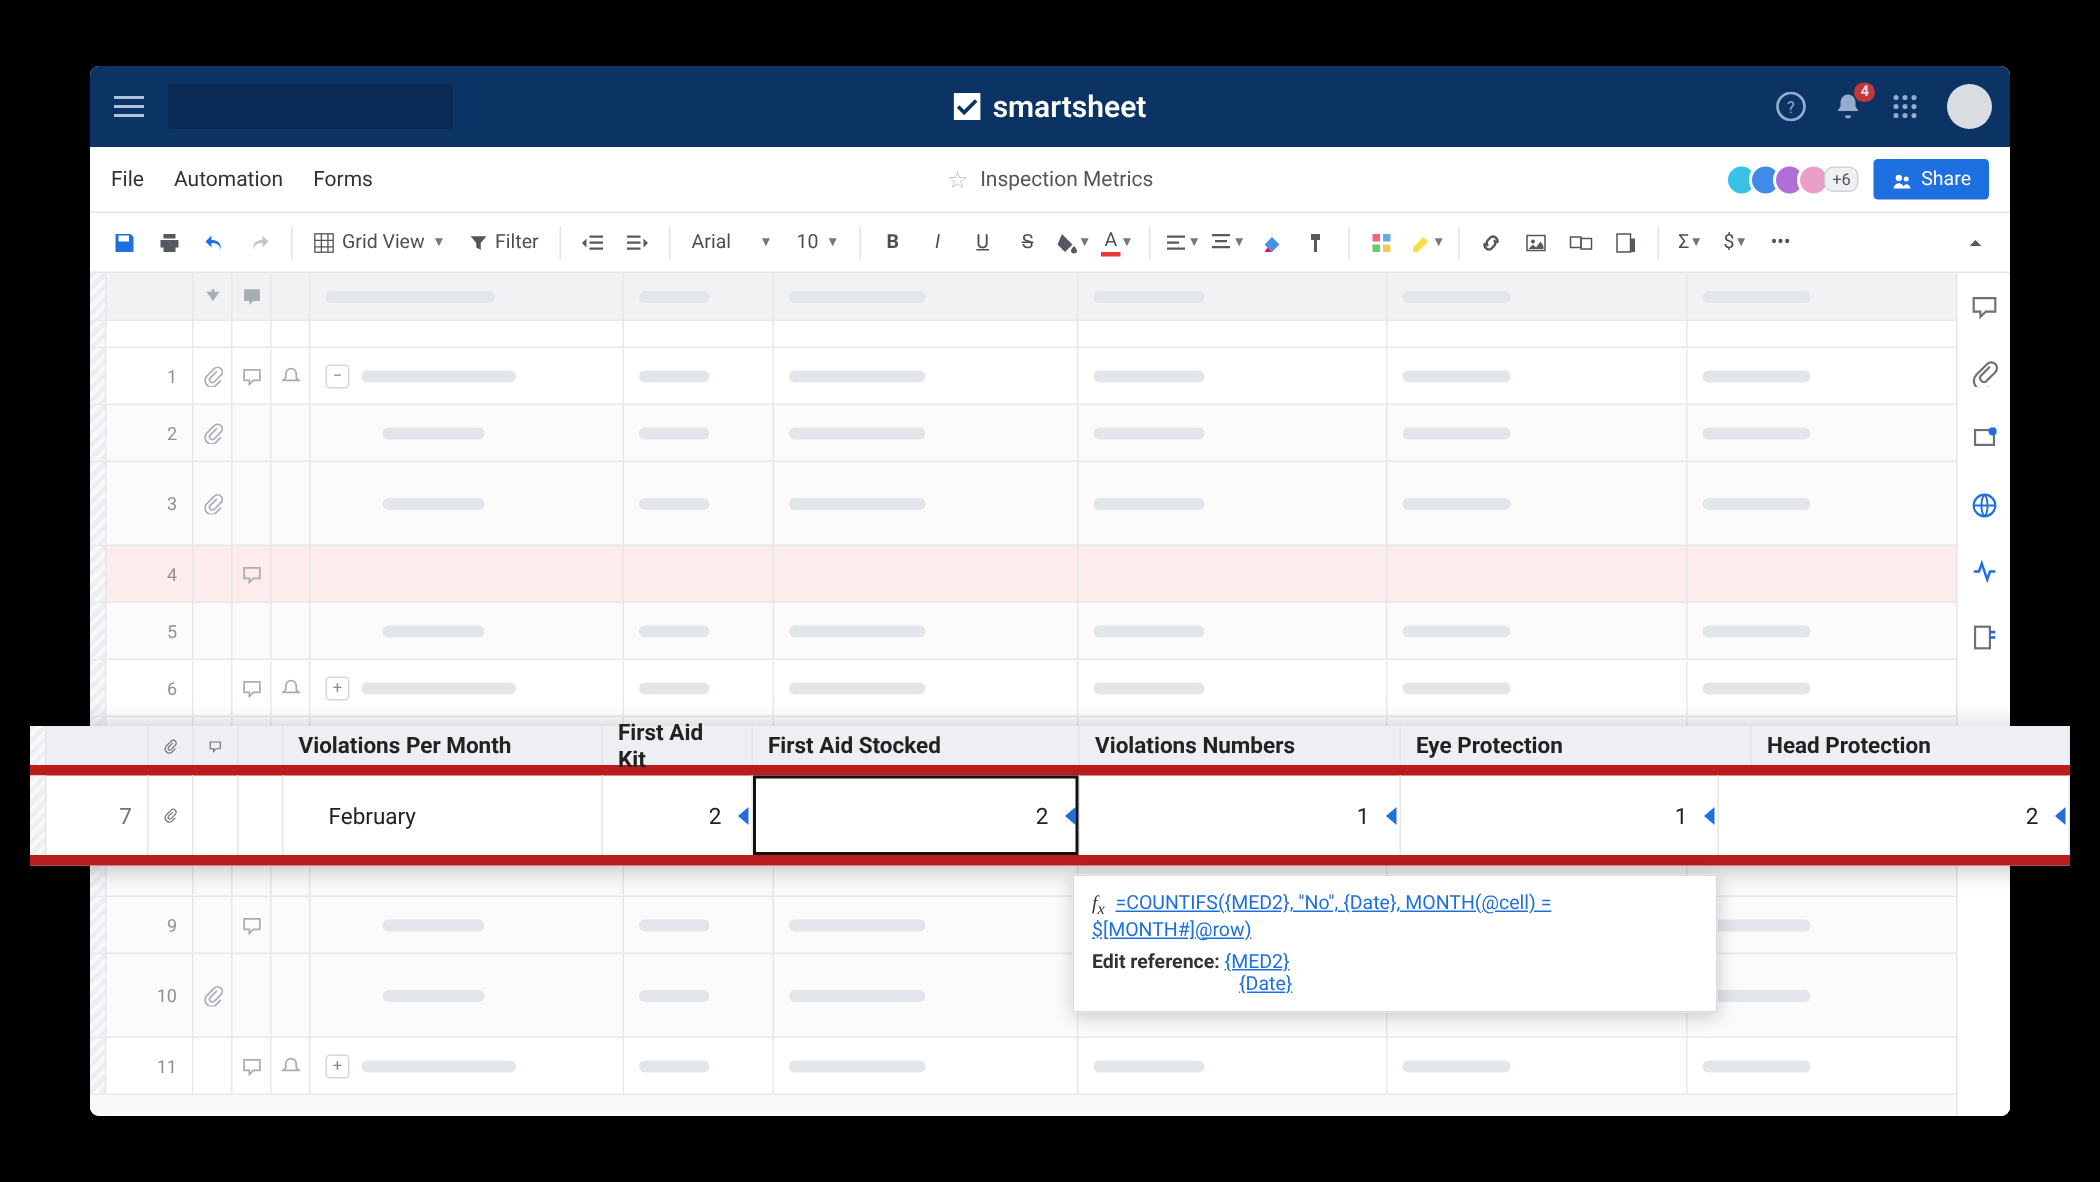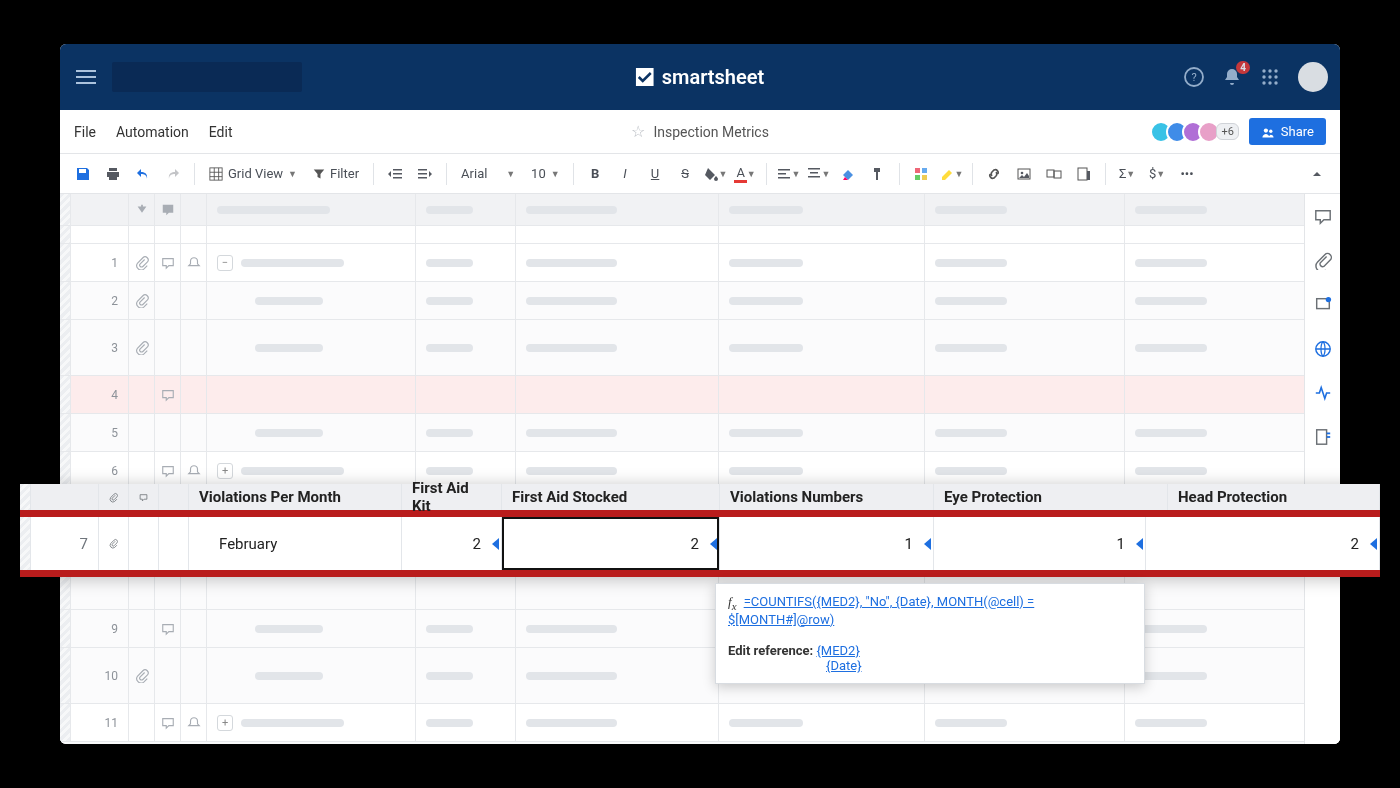--- a/index.html
+++ b/index.html
@@ -1,19 +1,19 @@
 <!DOCTYPE html>
 <html><head>
 <meta charset="utf-8">
 <style>
   * { box-sizing: border-box; margin: 0; padding: 0; }
   body { font-family: -apple-system, BlinkMacSystemFont, "Segoe UI", Roboto, Arial, sans-serif; background: #000; width: 1400px; height: 788px; overflow: hidden; position: relative; }
   .app { position: absolute; left: 60px; top: 44px; width: 1280px; height: 700px; background: #fff; border-radius: 6px; overflow: hidden; box-shadow: 0 2px 10px rgba(0,0,0,.5); display:flex; flex-direction:column;}
   
-  .header { background:#0b3363; height:66px; display:flex; align-items:center; color:#fff; padding:0 12px; }
+  .header { background:#0b3363; height:54px; display:flex; align-items:center; color:#fff; padding:0 12px; }
   .hamburger { width:28px; height:28px; display:flex; flex-direction:column; justify-content:center; gap:4px; cursor:pointer;}
   .hamburger span{display:block;height:2px;background:#acc3dd;width:20px;margin:0 auto;}
   .hdr-search{ margin-left:12px; width:190px; height:30px; background:#0a2a55; border-radius:2px;}
   .brand{ position:absolute; left:50%; transform:translateX(-50%); display:flex; align-items:center; gap:8px; font-size:20px; font-weight:600;}
   .hdr-right{ margin-left:auto; display:flex; align-items:center; gap:18px;}
   .hdr-icon{ width:20px;height:20px; opacity:.85; position:relative; }
   .badge{position:absolute; top:-6px; right:-8px; background:#e53935; color:#fff; font-size:10px; font-weight:700; border-radius:8px; padding:0 4px; line-height:13px;}
   .avatar{ width:30px;height:30px;border-radius:50%; background:#d9dde2;}
   
   .menubar{ height:44px; border-bottom:1px solid #e3e5e8; display:flex; align-items:center; padding:0 14px; font-size:14px; color:#333; position:relative;}
@@ -112,21 +112,21 @@
             <circle cx="10" cy="16" r="1.7"></circle>
             <circle cx="16" cy="16" r="1.7"></circle>
           </svg></div>
       <div class="avatar"></div>
     </div>
   </div>
 
   <div class="menubar">
     <span class="m">File</span>
     <span class="m">Automation</span>
-    <span class="m">Edit</span>
+    <span class="m">Forms</span>
     <div class="sheet-title">
       <span class="star">☆</span>
       <span>Inspection Metrics</span>
     </div>
     <div class="collab">
       <div class="avstack">
         <div class="av" style="background:#39c2e6"></div>
         <div class="av" style="background:#3f8ce8"></div>
         <div class="av" style="background:#b06fd6"></div>
         <div class="av" style="background:#e8a0c8"></div>
@@ -729,15 +729,15 @@
       </div>
     <div class="ocell oe">
         <span>2</span>
         <div class="tri"></div>
       </div>
   </div>
 </div>
 
 <div class="popup">
   <div><span class="fx">f<sub>x</sub></span> <a href="#">=COUNTIFS({MED2}, "No", {Date}, MONTH(@cell) = $[MONTH#]@row)</a></div>
-  <div style="margin-top:16px"><span class="lbl">Edit reference:</span> <a href="#">{MED2}</a></div>
+  <div style="margin-top:6px"><span class="lbl">Edit reference:</span> <a href="#">{MED2}</a></div>
   <div class="refs"><a href="#">{Date}</a></div>
 </div>
 
 </body></html>

